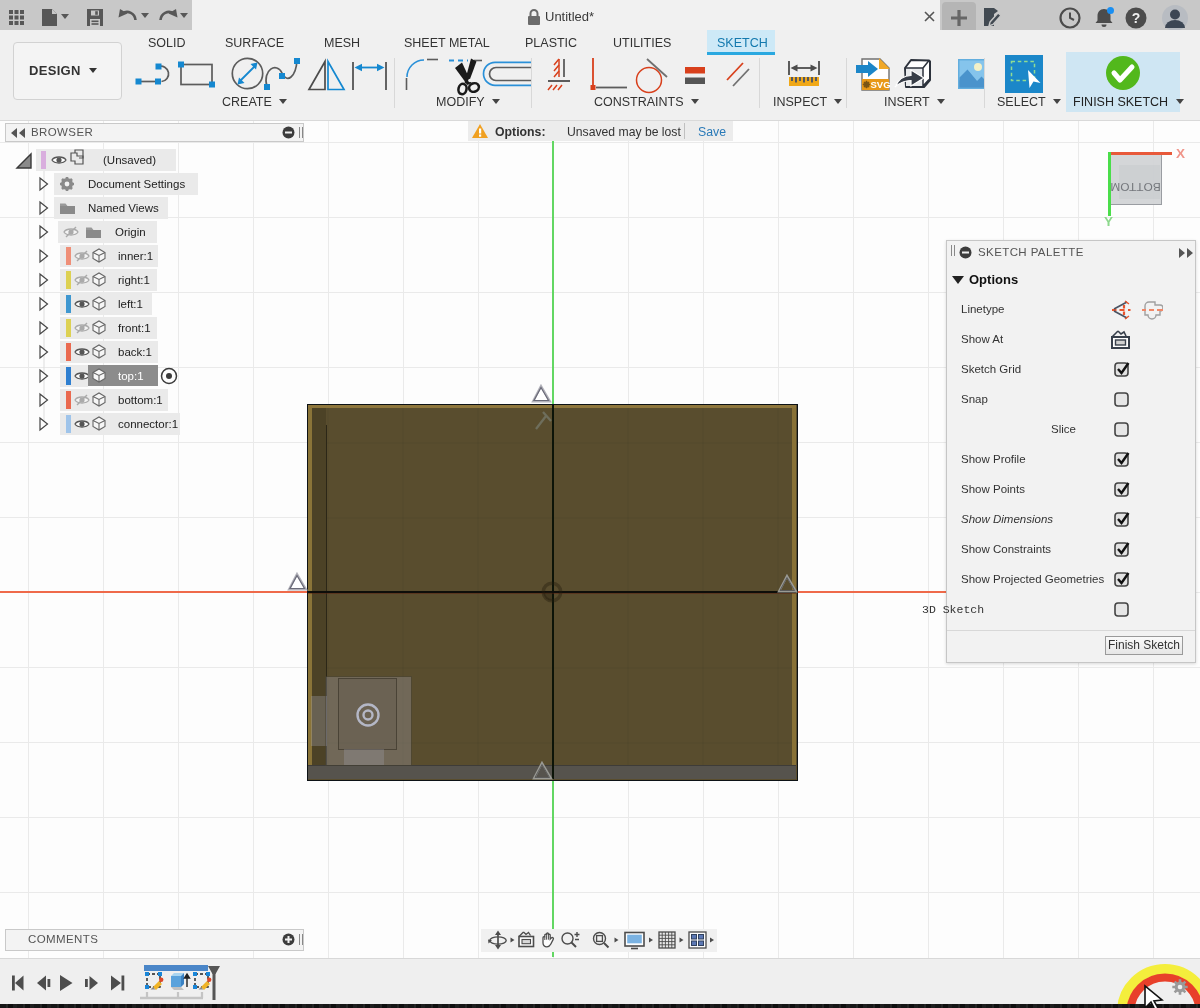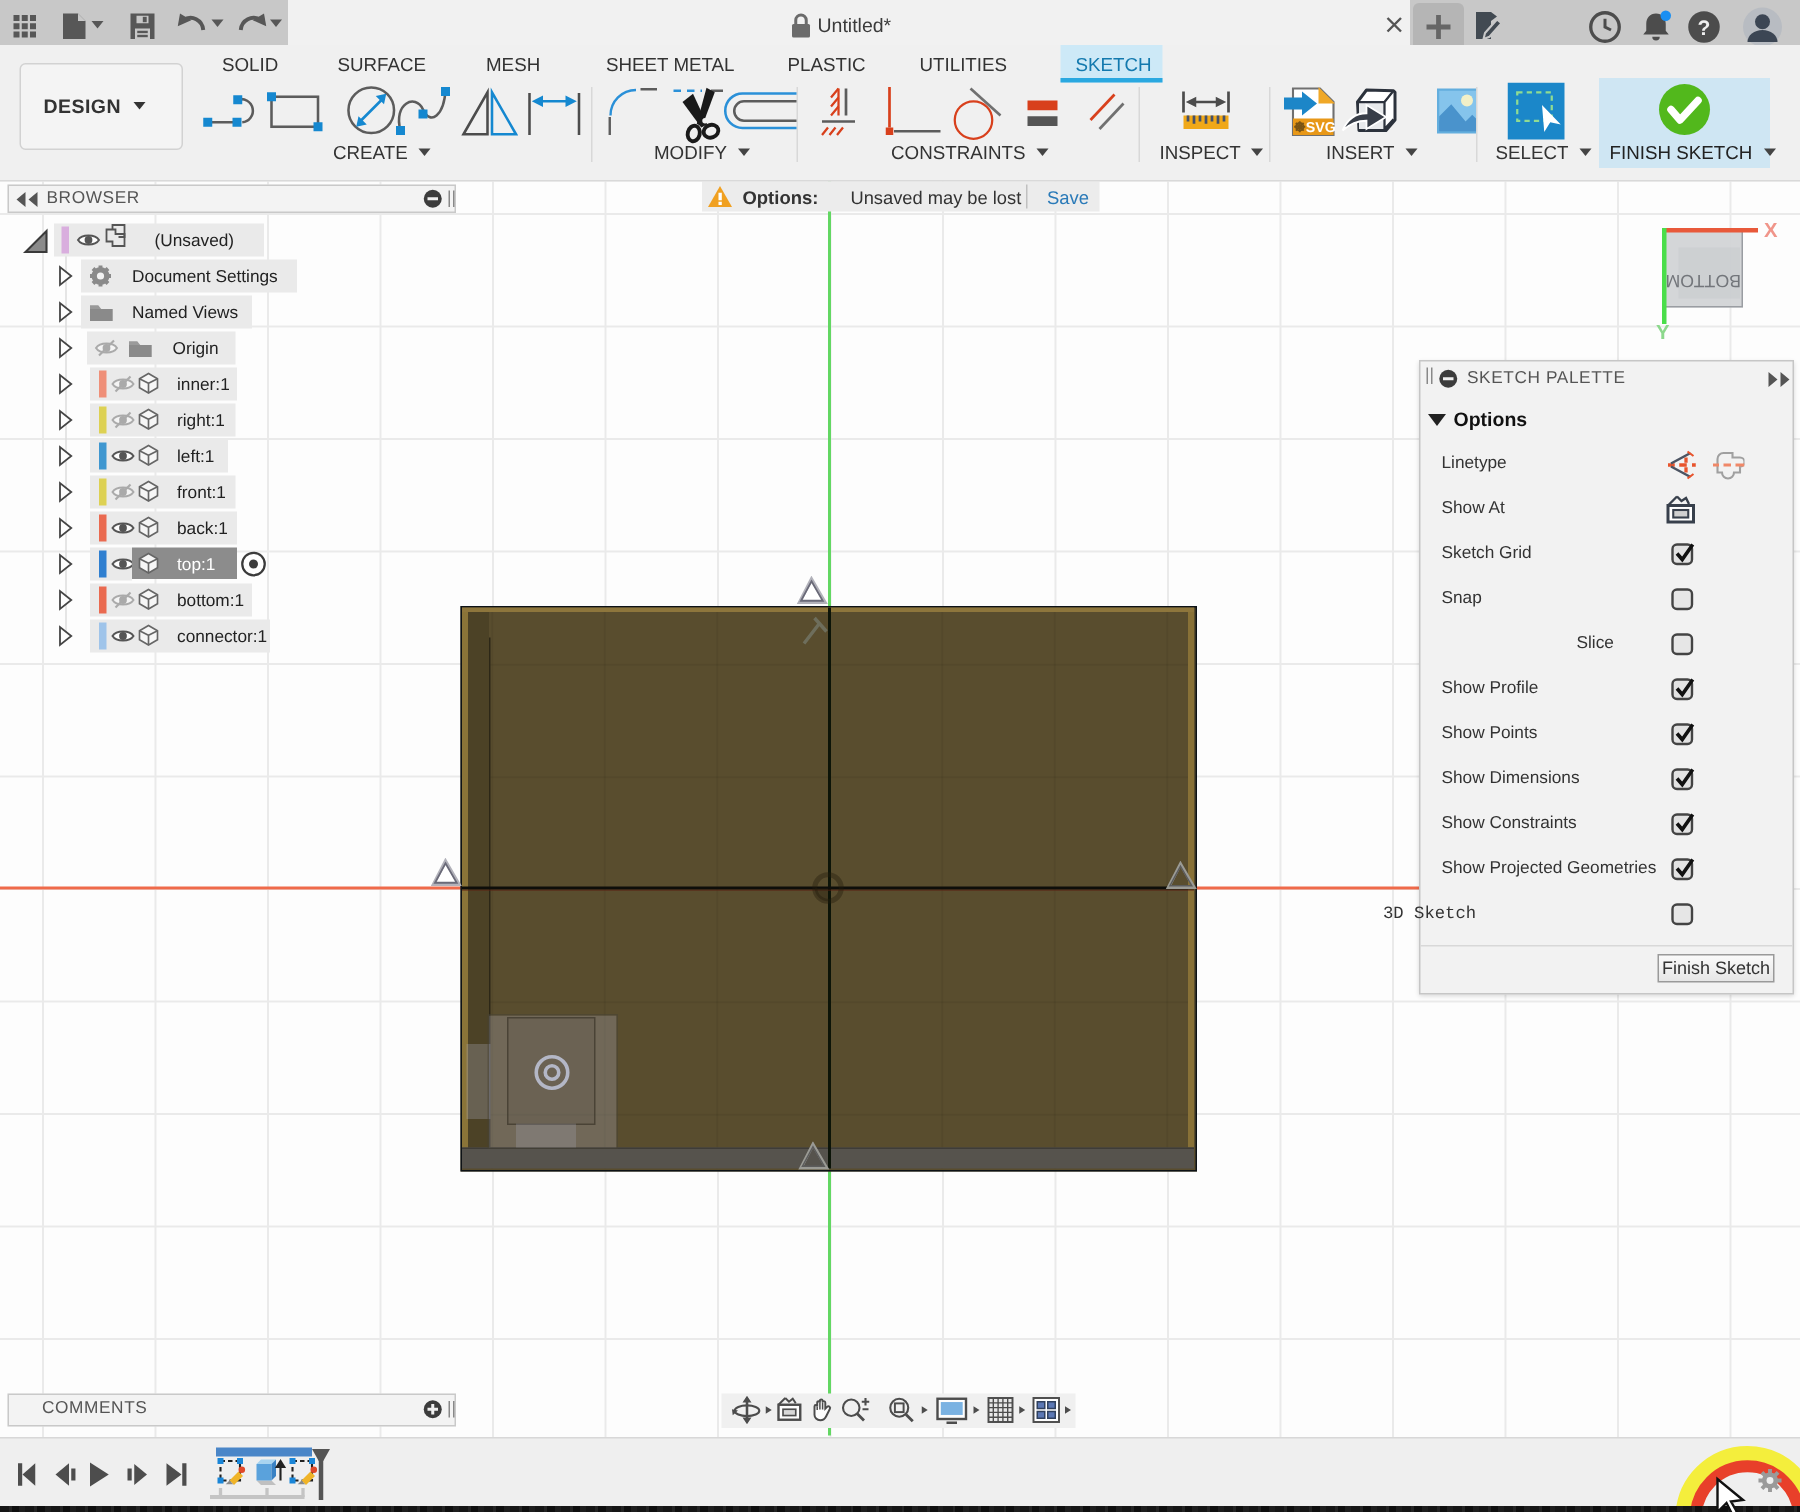--- a/index.html
+++ b/index.html
@@ -236,21 +236,21 @@
       <polygon points="0,1 12,1 6,9" fill="#222"></polygon>
     </svg>
   <div class="abs" style="left:969px;top:272px;font-size:13px;font-weight:bold;color:#111;">Options</div>
   <div class="palrow" style="left:961px;top:303px;">Linetype</div>
   <div class="palrow" style="left:961px;top:333px;">Show At</div>
   <div class="palrow" style="left:961px;top:363px;">Sketch Grid</div>
   <div class="palrow" style="left:961px;top:393px;">Snap</div>
   <div class="palrow" style="left:1013px;top:423px;margin-left:38px;">Slice</div>
   <div class="palrow" style="left:961px;top:453px;">Show Profile</div>
   <div class="palrow" style="left:961px;top:483px;">Show Points</div>
-  <div class="palrow" style="left:961px;top:513px;">Show Dimensions</div>
+  <div class="palrow" style="left:961px;top:513px;font-style:italic;">Show Dimensions</div>
   <div class="palrow" style="left:961px;top:543px;">Show Constraints</div>
   <div class="palrow" style="left:961px;top:573px;">Show Projected Geometries</div>
   <div class="palrow" style="left:922px;top:603px;font-family:Liberation Mono, monospace;">3D Sketch</div>
 
   <svg class="abs" width="52" height="20" style="left:1111px;top:300px;" viewBox="0 0 52 20">
     <path d="M1,10 h4.5 m3,0 h5 m3.5,0 h2.5" stroke="#e8542c" stroke-width="2.2"></path>
     <path d="M13,5 v3.5 m0,3 v3.5" stroke="#e8542c" stroke-width="2.2"></path>
     <path d="M16,2 L3,9 M16,18 L3,11" stroke="#4c5462" stroke-width="1.7"></path>
     <path d="M14,1 l4,3 M14,19 l4,-3" stroke="#e8542c" stroke-width="1.4"></path>
     <g transform="translate(31,0)">

